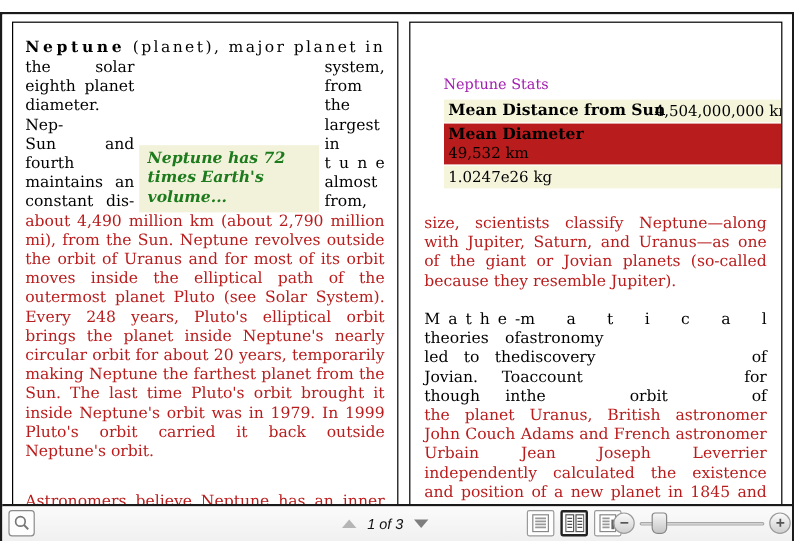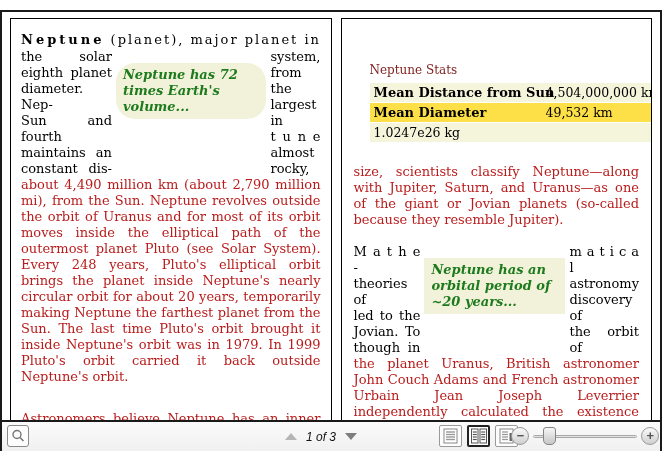--- a/index.html
+++ b/index.html
@@ -10,39 +10,39 @@
 
   .pages-area { flex:1; display:flex; padding:6px 8px 0 8px; gap:9px; overflow:hidden; background:#fff; }
   .page { border:1px solid #000; background:#fff; overflow:hidden; height:410px; }
   .page-left { width:322px; padding:12px 10px 0 10px; }
   .page-right { width:312px; padding:0; }
 
   .bodytext { font-size:13px; line-height:16px; color:#b91c1c; text-align:justify; }
   .firstline { font-size:13px; line-height:18px; letter-spacing:2px; white-space:nowrap; }
   .firstline .h { font-weight:bold; letter-spacing:3px; }
 
-  .wraprow { display:flex; align-items:flex-start; }
+  .wraprow { display:flex; align-items:flex-end; }
   .wrapcol { font-size:13px; line-height:16px; }
   .wrapcol div { text-align:justify; text-align-last:justify; }
   .pullquote { background:#f2f2da; color:#1d7a1d; font-style:italic; font-weight:bold; font-size:13px; line-height:16px; padding:4px 7px; margin:14px 4px 0 4px; }
-  .pq1 { width:152px;border-radius:19px; }
+  .pq1 { width:152px; }
   .pq2 { width:166px; }
   .colL1 { width:92px; }
   .colR1 { flex:1; }
   .colL2 { width:80px; }
   .colR2 { flex:1; }
 
   .para2 { margin-top:26px; }
 
   
   .stats-block { margin:44px 0 0 28px; width:calc(100% - 28px); }
-  .stats-title { font-size:12px; color:#7f1d1d; margin-bottom:6px; }
+  .stats-title { font-size:12px; color:#a21caf; margin-bottom:6px; }
   .stats-row { display:flex; margin-bottom:1px; padding:2px 0 2px 4px; overflow:hidden; white-space:nowrap; }
   .row-yellow { background:#f5f5dc; }
-  .row-gray { background:#fde047; }
+  .row-gray { background:#b91c1c;flex-direction:column; }
   .stats-label { font-weight:bold; font-size:13px; width:172px; flex:none; }
   .stats-value { font-size:12.5px; overflow:hidden; }
   .stats-footer { font-style:italic; font-size:11.5px; margin-top:4px; color:#222; }
   .stats-footer a { color:#0000ee; font-weight:bold; text-decoration:underline; cursor:pointer; }
   .rp-text { margin:22px 12px 0 12px; }
   .rp-wrap { margin:16px 12px 0 12px; }
 
   
   .separator { height:2px; background:#1a1a1a; }
   .toolbar { height:37px; position:relative; background:linear-gradient(#fbfbfb,#ededed);font-style:italic; }
@@ -86,21 +86,21 @@
           <div>maintains an</div>
           <div>constant dis-</div>
         </div>
         <div class="pullquote pq1">Neptune has 72 times Earth's volume...</div>
         <div class="wrapcol colR1">
           <div>system,</div>
           <div>from the</div>
           <div>largest in</div>
           <div>t u n e</div>
           <div>almost</div>
-          <div>rocky,</div>
+          <div>from,</div>
         </div>
       </div>
 
       <div class="bodytext">about 4,490 million km (about 2,790 million mi), from the Sun. Neptune revolves outside the orbit of Uranus and for most of its orbit moves inside the elliptical path of the outermost planet Pluto (see Solar System). Every 248 years, Pluto's elliptical orbit brings the planet inside Neptune's nearly circular orbit for about 20 years, temporarily making Neptune the farthest planet from the Sun. The last time Pluto's orbit brought it inside Neptune's orbit was in 1979. In 1999 Pluto's orbit carried it back outside Neptune's orbit.</div>
       <div class="bodytext para2">Astronomers believe Neptune has an inner rocky core that is surrounded by a vast ocean of water mixed with rocky material. From the inner core, this ocean extends upward until it meets a gaseous atmosphere of hydrogen, helium, and trace amounts of methane. Neptune has four rings and 11 known moons. Even though Neptune's volume is 72 times Earth's volume, its mass is only 17.15 times Earth's mass. Because of its</div>
     </div>
 
     <div class="page page-right">
       <div class="stats-block">
         <div class="stats-title">Neptune Stats</div>
@@ -120,25 +120,25 @@
       <div class="bodytext rp-text">size, scientists classify Neptune—along with Jupiter, Saturn, and Uranus—as one of the giant or Jovian planets (so-called because they resemble Jupiter).</div>
 
       <div class="wraprow rp-wrap">
         <div class="wrapcol colL2">
           <div>M a t h e -</div>
           <div>theories of</div>
           <div>led to the</div>
           <div>Jovian. To</div>
           <div>though in</div>
         </div>
-        <div class="pullquote pq2">Neptune has an orbital period of ~20 years...</div>
         <div class="wrapcol colR2">
           <div>m a t i c a l</div>
           <div>astronomy</div>
           <div>discovery of</div>
+          <div>account for</div>
           <div>the orbit of</div>
         </div>
       </div>
 
       <div class="bodytext" style="margin:0 12px 0 12px;">the planet Uranus, British astronomer John Couch Adams and French astronomer Urbain Jean Joseph Leverrier independently calculated the existence and position of a new planet in 1845 and 1846, respectively. They theorized that the gravitational attraction of this planet for Uranus was causing the wobbles in Uranus's orbit. Using information from Leverrier,</div>
     </div>
   </div>
 
   <div class="separator"></div>
 

